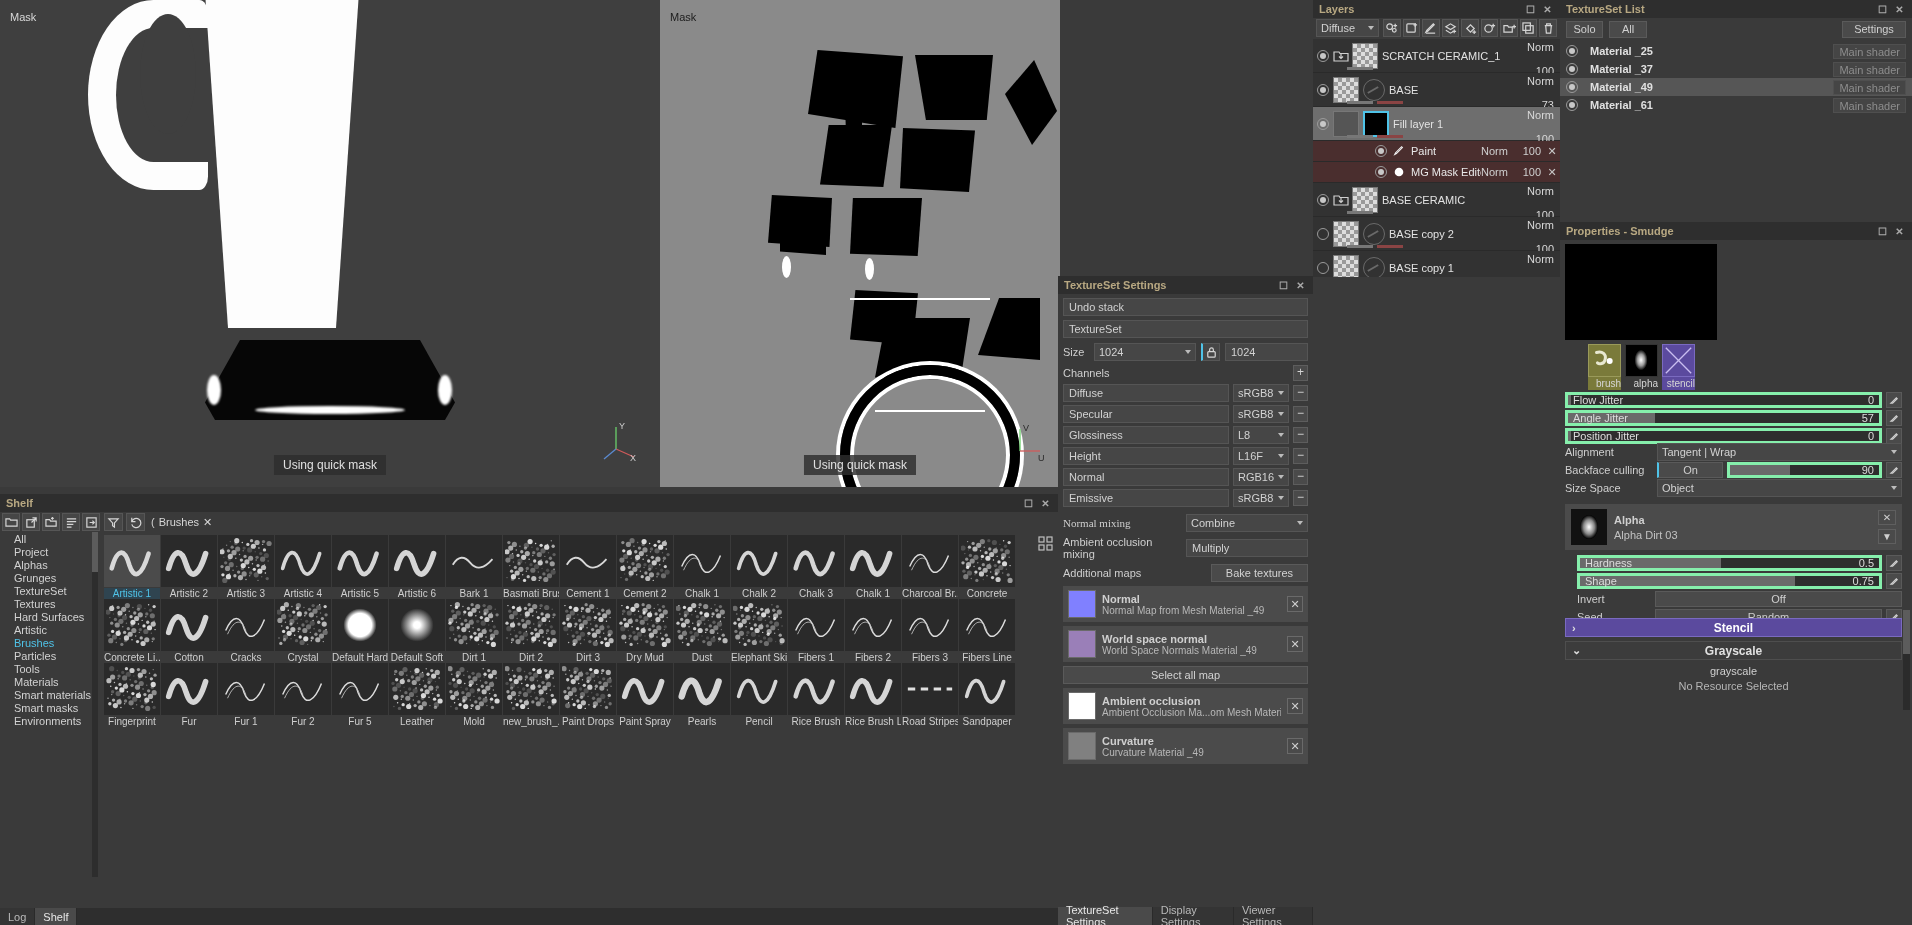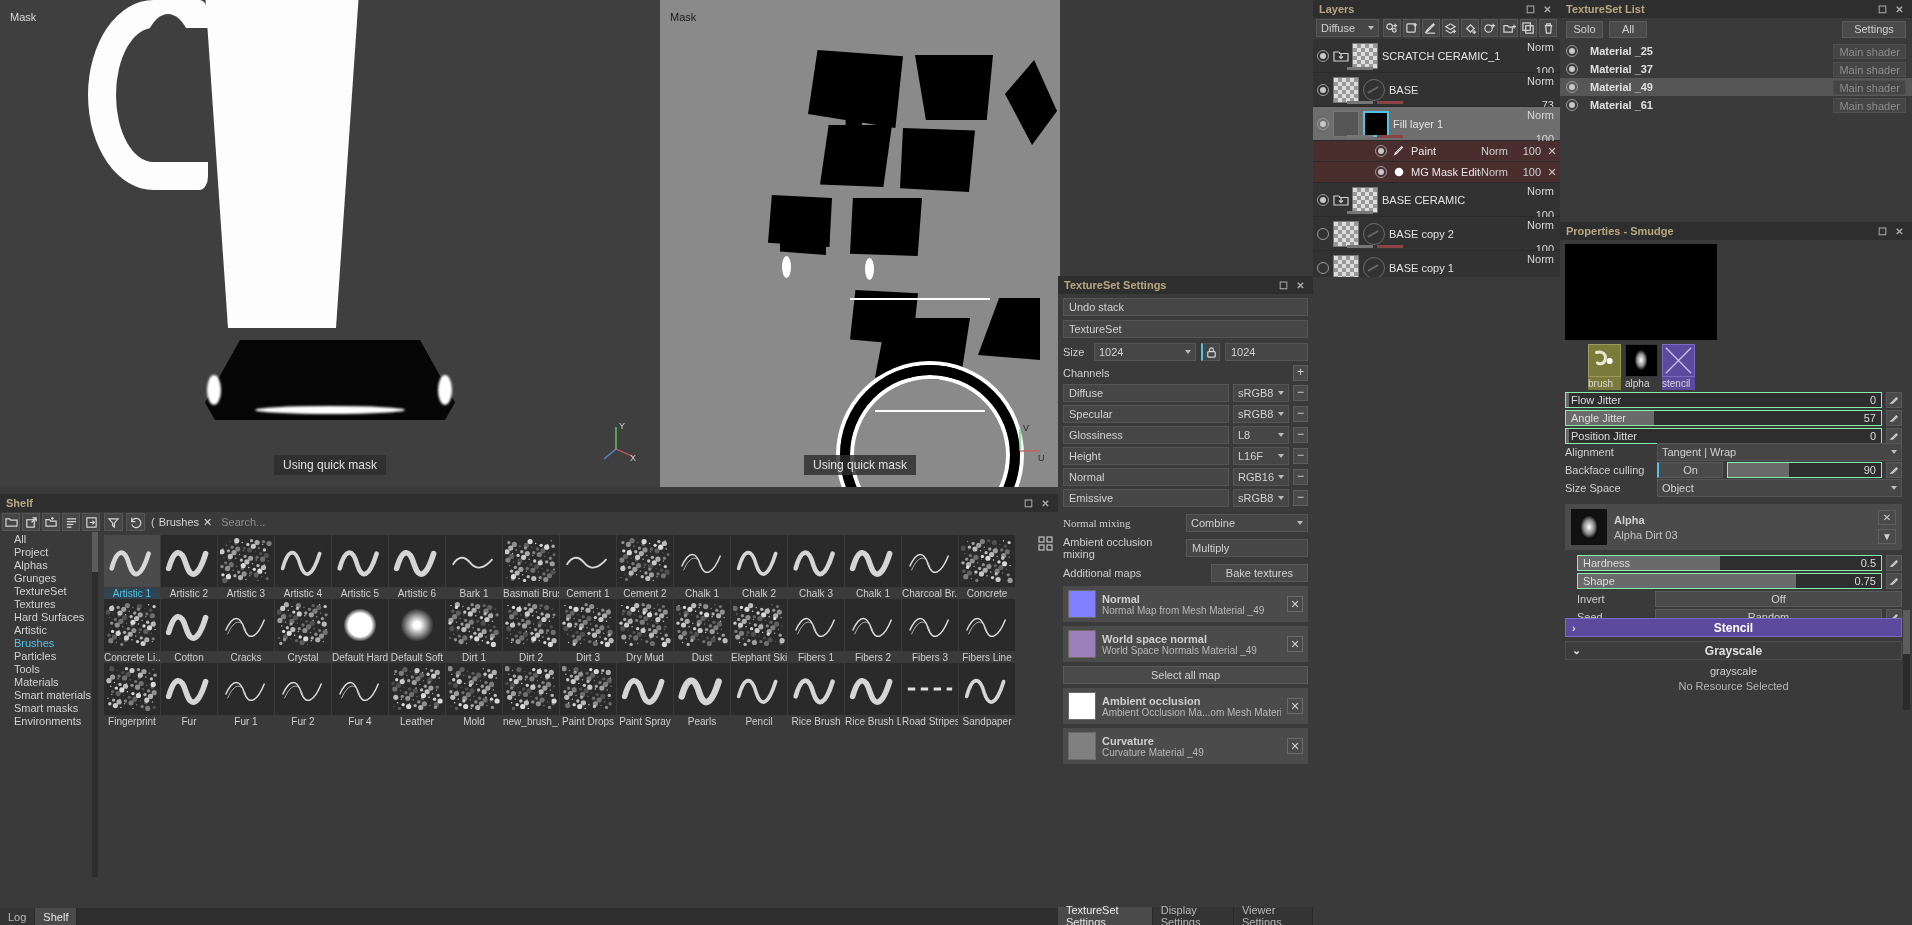--- a/index.html
+++ b/index.html
@@ -242,33 +242,33 @@
     padding: 0 5px; height: 15px; line-height: 14px;
   }
 
   
   #props { left: 1560px; top: 222px; width: 352px; height: 703px; background: #3a3a3a; }
   .prop-preview-wrap { position: absolute; top: 22px; left: 5px; width: 342px; height: 96px; display: flex; gap: 4px; }
   .prev-black { width: 152px; background: #000; }
   .prev-nomat { flex: 1; background: #242424; display: flex; align-items: center; justify-content: center;
     font-size: 11px; color: #d0d0d0; }
   .res-strip { position: absolute; top: 122px; left: 28px; display: flex; gap: 4px; }
-  .res-item { width: 33px; text-align: left; }
+  .res-item { width: 33px; text-align: right; }
   .res-box { width: 33px; height: 33px; position: relative; overflow: hidden; }
   .res-cap { font-size: 10px; color: #d5d5d5; margin-top: 1px; }
   .res-item.brush .res-box { background: #7a7a3a; border: 1px solid #9a9a5a; }
   .res-item.alpha .res-box { background: #000; border: 1px solid #333; }
   .res-item.stencil .res-box { background: #5b4a9e; border: 1px solid #7a6ac0; }
   .res-item.brush, .res-item.stencil { background: #7a7a3a; padding-bottom: 1px; }
   .res-item.stencil { background: #5b4a9e; }
 
   .plist { position: absolute; left: 5px; right: 10px; }
   .prow { display: flex; align-items: center; height: 16px; margin-bottom: 2px; gap: 4px; }
   .slider {
-    flex: 1; height: 16px; background: #2e2e2e; border: 1px solid #86efac;
+    flex: 1; height: 16px; background: #2e2e2e; border: 3px solid #86efac;
     position: relative; display: flex; align-items: center;
   }
   .slider .fill { position: absolute; left: 0; top: 0; bottom: 0; background: #6a6a6a; }
   .slider .sl-lbl { position: relative; z-index: 2; padding-left: 5px; font-size: 11px; color: #dcdcdc; }
   .slider .sl-val { position: relative; z-index: 2; margin-left: auto; padding-right: 5px; font-size: 11px; color: #dcdcdc; }
   .penbtn {
     width: 16px; height: 16px; background: #4a4a4a; border: 1px solid #5a5a5a;
     flex: 0 0 auto; display: flex; align-items: center; justify-content: center;
   }
   .penbtn svg { width: 11px; height: 11px; stroke: #cfcfcf; fill: none; stroke-width: 1.2; }
@@ -1004,21 +1004,20 @@
           <svg viewBox="0 0 14 14">
             <path d="M3 6a5 5 0 1 1 0 3"></path>
             <path d="M3 2v4h4"></path>
           </svg>
         </div>
       <div class="chip">
         <span style="color:#cfcfcf;">(</span>
         <span>Brushes</span>
         <span>✕</span>
       </div>
-      <div class="searchin">Search...</div>
     </div>
     <div class="grid-toggle">
       <svg viewBox="0 0 16 16">
           <rect x="1" y="1" width="5" height="5"></rect>
           <rect x="9" y="1" width="5" height="5"></rect>
           <rect x="1" y="9" width="5" height="5"></rect>
           <rect x="9" y="9" width="5" height="5"></rect>
         </svg>
     </div>
     <div class="brush-grid" id="brush-grid">
@@ -2228,21 +2227,21 @@
           </div>
           <div class="bname">Fur 2</div>
         </div>
         <div class="bitem">
           <div class="bthumb">
             <svg viewBox="0 0 56 52" style="width:52px;height:48px">
               <path d="M6 32 C14 14, 22 16, 26 30 C31 44, 40 40, 48 20" stroke="#dcdcdc" stroke-width="1.6" fill="none"></path>
               <path d="M8 36 C16 18, 24 20, 28 33" stroke="#bdbdbd" stroke-width="1" fill="none"></path>
             </svg>
           </div>
-          <div class="bname">Fur 4</div>
+          <div class="bname">Fur 5</div>
         </div>
         <div class="bitem">
           <div class="bthumb">
             <svg viewBox="0 0 56 52" style="width:52px;height:48px">
               <circle cx="28" cy="6" r="2.8" fill="#ffffff" opacity="0.75"></circle>
               <circle cx="13" cy="15" r="0.8" fill="#ffffff" opacity="0.54"></circle>
               <circle cx="50" cy="24" r="1.8" fill="#ffffff" opacity="0.32"></circle>
               <circle cx="35" cy="33" r="2.8" fill="#ffffff" opacity="0.82"></circle>
               <circle cx="20" cy="42" r="0.8" fill="#ffffff" opacity="0.61"></circle>
               <circle cx="5" cy="7" r="1.8" fill="#ffffff" opacity="0.39"></circle>

